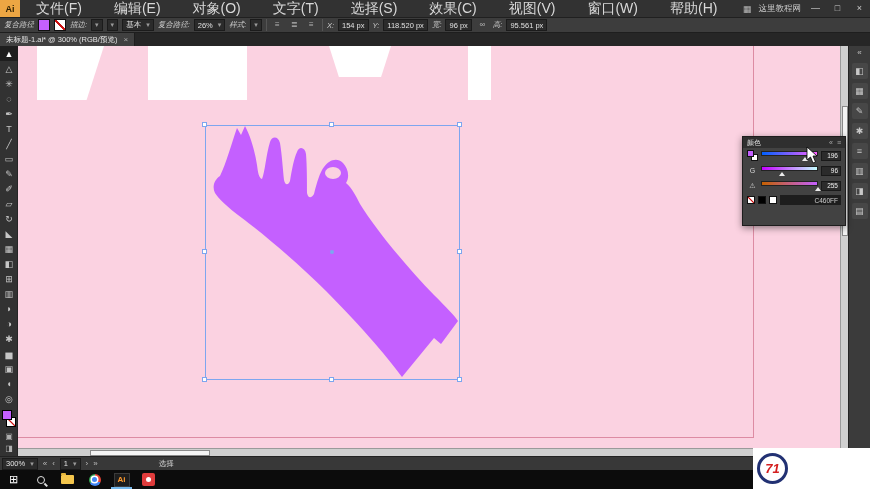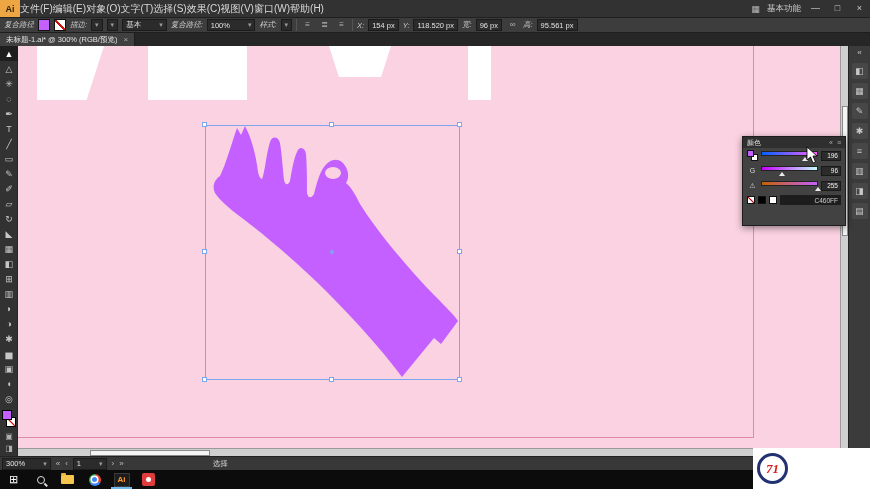--- a/index.html
+++ b/index.html
@@ -5,33 +5,33 @@
   * { margin:0; padding:0; box-sizing:border-box; }
   html,body { width:870px; height:489px; overflow:hidden; background:#1a1a1a;
     font-family:"Liberation Sans", sans-serif; }
 
   
   .menubar { position:absolute; left:0; top:0; width:870px; height:17px; background:var(--ui-dark,#323232);
     display:flex; align-items:center; z-index:20; }
   .ai-logo { width:20px; height:17px; background:var(--accent-amber,#eda643); color:#2e1f00;
     font-size:9px; font-weight:bold; display:flex; align-items:center; justify-content:center; }
   .menus { display:flex; align-items:center; height:17px; }
-  .menu-item { color:#d8d8d8; font-size:10px; padding:0 0; line-height:17px; white-space:nowrap; cursor:default; }
+  .menu-item { color:#d8d8d8; font-size:14px; padding:0 16px; line-height:17px; white-space:nowrap; cursor:default; }
   .menubar-right { margin-left:auto; display:flex; align-items:center; gap:7px; padding-right:3px; }
   .ws-icon { color:#b8b8b8; font-size:9px; }
   .ws-label { color:#cccccc; font-size:8.5px; white-space:nowrap; }
   .winbtn { color:#cccccc; font-size:9px; width:15px; text-align:center; line-height:17px; }
 
   
   .controlbar { position:absolute; left:0; top:17px; width:870px; height:16px; background:#3d3d3d;
     border-top:1px solid #202020; border-bottom:1px solid #1e1e1e; display:flex; align-items:center;
     gap:4px; padding:0 4px; z-index:19; }
   .cbl { color:#c9c9c9; font-size:7.5px; white-space:nowrap;font-style:italic; }
   .cbx { background:#2b2b2b; border:1px solid #1b1b1b; color:#e0e0e0; font-size:7.5px; height:12px;
-    display:flex; align-items:center; padding:0 3px; gap:18px; white-space:nowrap; }
+    display:flex; align-items:center; padding:0 3px; gap:5px; white-space:nowrap; }
   .dd { color:#9a9a9a; font-size:7px; }
   .sw { width:12px; height:12px; border:1px solid #101010; position:relative; }
   .sw-fill { background:var(--hand-purple,#c460ff); }
   .sw-stroke { background:linear-gradient(45deg, transparent 43%, #cc1111 45%, #cc1111 55%, transparent 57%), #ffffff; }
   .vsep { width:1px; height:12px; background:#555; }
   .mini { width:13px; height:12px; color:#b5b5b5; font-size:8px; text-align:center; line-height:12px; }
 
   
   .tabbar { position:absolute; left:0; top:33px; width:870px; height:13px; background:#262626; display:flex; z-index:18;text-align:right; }
   .tab { background:#404040; color:#e2e2e2; font-size:7.5px; height:13px; display:flex; align-items:center;
@@ -100,21 +100,21 @@
   .cp-black { background:#000; }
   .cp-white { background:#fff; }
   .cp-hex { flex:1; height:10px; background:#1d1d1d; color:#cfcfcf; font-size:6.5px; display:flex;
     align-items:center; justify-content:flex-end; padding:0 3px; }
   .cursor-svg { position:absolute; left:806px; top:146px; z-index:60; }
 
   
   .statusbar { position:absolute; left:0; top:456px; width:870px; height:14px; background:#383838;
     border-top:1px solid #222; display:flex; align-items:center; gap:5px; padding:0 2px; z-index:17; }
   .nav-g { color:#bbbbbb; font-size:8px; }
-  .tool-label { color:#d5d5d5; font-size:7.5px; margin-left:84px; }
+  .tool-label { color:#d5d5d5; font-size:7.5px; margin-left:56px; }
 
   
   .taskbar { position:absolute; left:0; top:470px; width:870px; height:19px; background:#0c0c0c;
     display:flex; align-items:center; z-index:30; }
   .tb-slot { width:27px; height:19px; display:flex; align-items:center; justify-content:center; position:relative; }
   .start-g { color:#ffffff; font-size:11px; }
   .mag { width:8px; height:8px; border:1.5px solid #dedede; border-radius:50%; position:relative; }
   .mag::after { content:""; position:absolute; left:6px; top:7px; width:4px; height:1.5px; background:#dedede; transform:rotate(45deg); }
   .folder { width:13px; height:9px; background:#f4c64d; border-radius:1px; position:relative; }
   .folder::before { content:""; position:absolute; left:0; top:-2px; width:5px; height:2px; background:#e2b33a; border-radius:1px 1px 0 0; }
@@ -126,21 +126,21 @@
     font-weight:bold; display:flex; align-items:center; justify-content:center; }
   .active-line { position:absolute; left:3px; bottom:0; width:21px; height:2px; background:#76b9ed; }
   .redapp { width:13px; height:13px; background:#e03c3c; border-radius:2px; position:relative; }
   .redapp::after { content:""; position:absolute; left:4px; top:4px; width:5px; height:5px; background:#ffffff; border-radius:50%; }
 
   
   .wm { position:absolute; left:753px; top:448px; width:117px; height:41px; background:#ffffff; z-index:50;
     display:flex; align-items:center; padding:2px 4px; gap:5px; }
   .wm-logo { width:31px; height:31px; border-radius:50%; border:3px solid #223173; color:#d41f1f;
     display:flex; align-items:center; justify-content:center; font-weight:bold; font-style:italic;
-    font-size:13px; background:#ffffff; flex:none;font-family:Liberation Serif, serif; }
+    font-size:13px; background:#ffffff; flex:none; }
   .wm-l1 { color:#c41425; font-size:14px; font-weight:bold; letter-spacing:1px; line-height:16px;
     font-family:"Liberation Serif", serif; white-space:nowrap; }
   .wm-l2 { color:#b31c1c; font-size:9px; font-family:"Liberation Serif", serif; }
 </style>
 </head>
 <body>
 
 <div class="menubar">
   <div class="ai-logo">Ai</div>
   <div class="menus">
@@ -150,21 +150,21 @@
       <div class="menu-item">对象(O)</div>
       <div class="menu-item">文字(T)</div>
       <div class="menu-item">选择(S)</div>
       <div class="menu-item">效果(C)</div>
       <div class="menu-item">视图(V)</div>
       <div class="menu-item">窗口(W)</div>
       <div class="menu-item">帮助(H)</div>
     </div>
   <div class="menubar-right">
     <span class="ws-icon">▦</span>
-    <span class="ws-label">基本功能</span>
+    <span class="ws-label">这里教程网</span>
     <span class="winbtn">—</span>
     <span class="winbtn">□</span>
     <span class="winbtn">×</span>
   </div>
 </div>
 
 <div class="controlbar">
   <span class="cbl">复合路径</span>
   <span class="sw sw-fill"></span>
   <span class="sw sw-stroke"></span>
@@ -174,21 +174,21 @@
     </span>
   <span class="cbx">
       <span class="dd">▾</span>
     </span>
   <span class="cbx">
       <span>基本</span>
       <span class="dd">▾</span>
     </span>
   <span class="cbl">复合路径:</span>
   <span class="cbx">
-      <span>100%</span>
+      <span>26%</span>
       <span class="dd">▾</span>
     </span>
   <span class="cbl">样式:</span>
   <span class="cbx">
       <span class="dd">▾</span>
     </span>
   <span class="vsep"></span>
   <span class="mini">≡</span>
   <span class="mini">≣</span>
   <span class="mini">≡</span>

